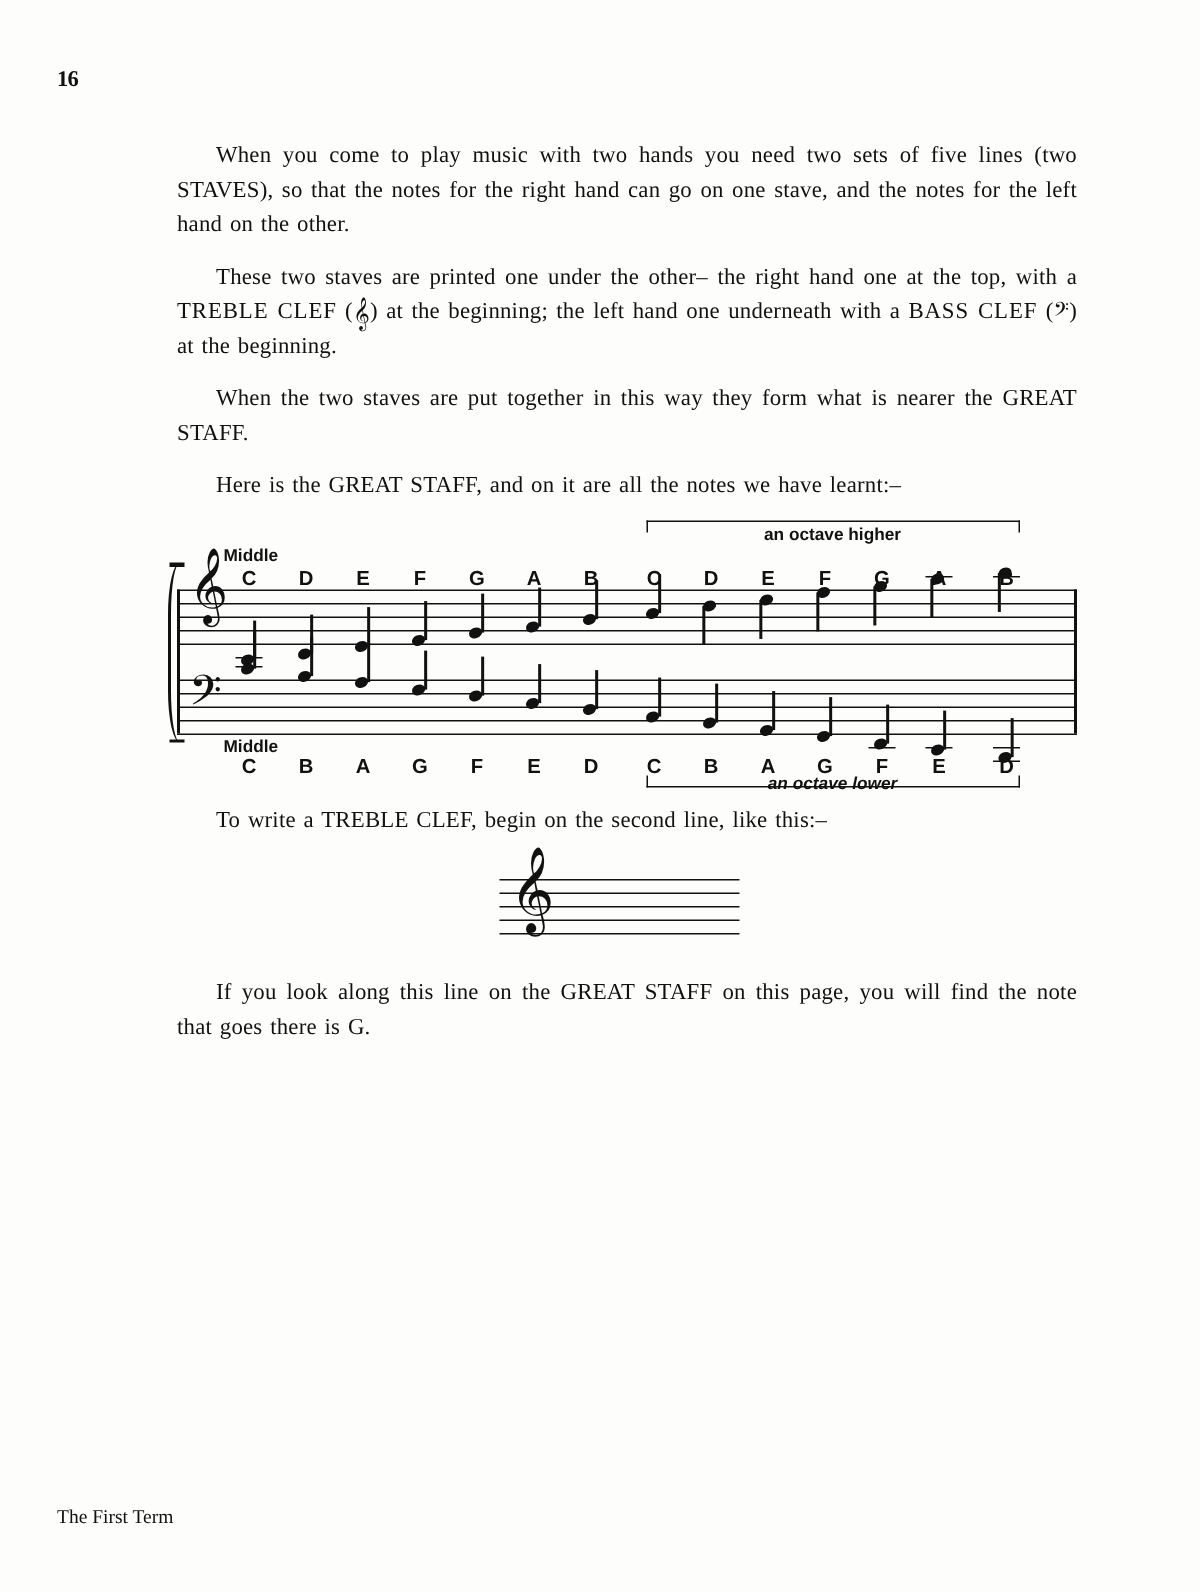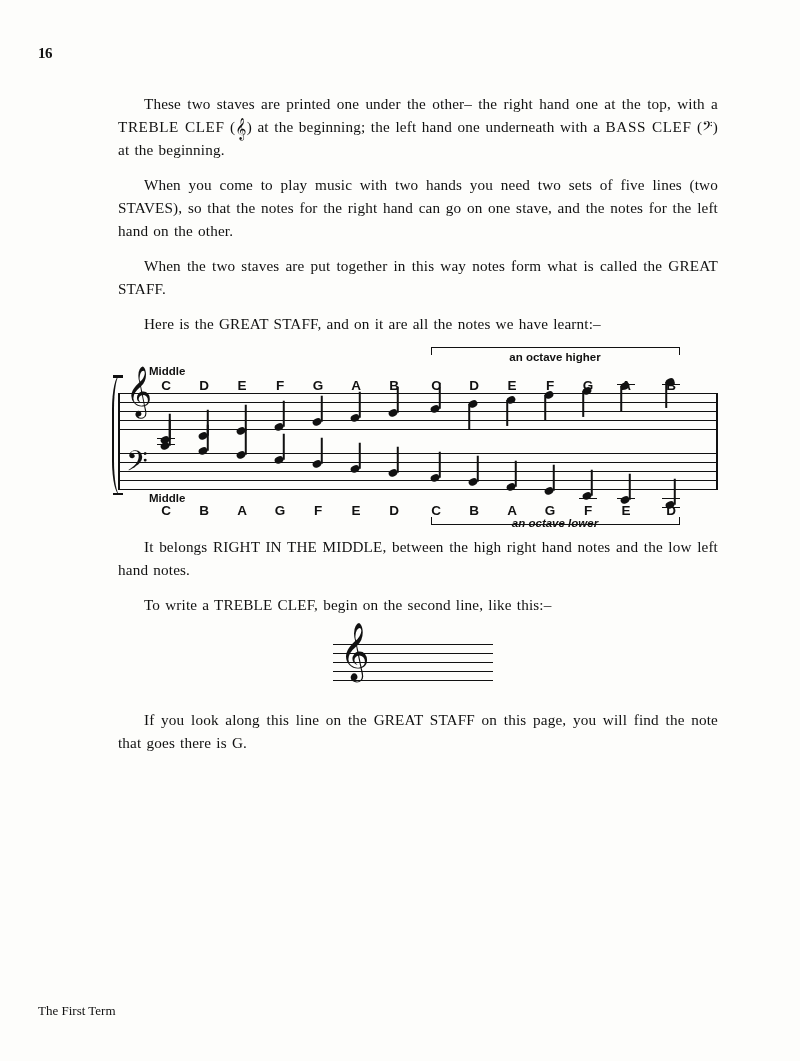--- a/index.html
+++ b/index.html
@@ -254,27 +254,27 @@
 </style>
 </head>
 <body>
 
 <div class="page">
 
   <div class="page-number">16</div>
 
   <div class="body-col">
 
+    <p class="para">When you come to play music with two hands you need two sets of five lines (two STAVES), so that the notes for the right hand can go on one stave, and the notes for the left hand on the other.</p>
+
     <p class="para">
       <span>These two staves are printed one under the other– the right hand one at the top, with a </span><span class="caps">TREBLE CLEF</span><span> (</span><span class="inline-clef">𝄞</span><span>) at the beginning; the left hand one underneath with a </span><span class="caps">BASS CLEF</span><span> (</span><span class="inline-clef bass">𝄢</span><span>) at the beginning.</span>
     </p>
 
-    <p class="para">When you come to play music with two hands you need two sets of five lines (two STAVES), so that the notes for the right hand can go on one stave, and the notes for the left hand on the other.</p>
-
-    <p class="para">When the two staves are put together in this way notes form what is called the GREAT STAFF.</p>
+    <p class="para">When the two staves are put together in this way they form what is nearer the GREAT STAFF.</p>
 
     <p class="para tight">Here is the GREAT STAFF, and on it are all the notes we have learnt:–</p>
 
     <div class="figure">
 
       <div class="bracket-top" style="left:313px; top:2px; width:247px;"></div>
       <div class="octave-label" style="left:437px; top:6px;">an octave higher</div>
 
       <div class="middle-label" style="left:31px; top:20px;">Middle</div>
 
@@ -434,21 +434,20 @@
         <span style="left:470px;">F</span>
         <span style="left:508px;">E</span>
         <span style="left:553px;">D</span>
       </div>
 
       <div class="bracket-bottom" style="left:313px; top:172px; width:247px;"></div>
       <div class="octave-label" style="left:437px; top:172px;font-style:italic;">an octave lower</div>
 
     </div>
 
-    <p class="para">It belongs RIGHT IN THE MIDDLE, between the high right hand notes and the low left hand notes.</p>
     <p class="para">To write a TREBLE CLEF, begin on the second line, like this:–</p>
 
     <div class="clef-example">
       <div class="ex-stave">
         <div class="line" style="top:0px;"></div>
         <div class="line" style="top:9px;"></div>
         <div class="line" style="top:18px;"></div>
         <div class="line" style="top:27px;"></div>
         <div class="line" style="top:36px;"></div>
       </div>

